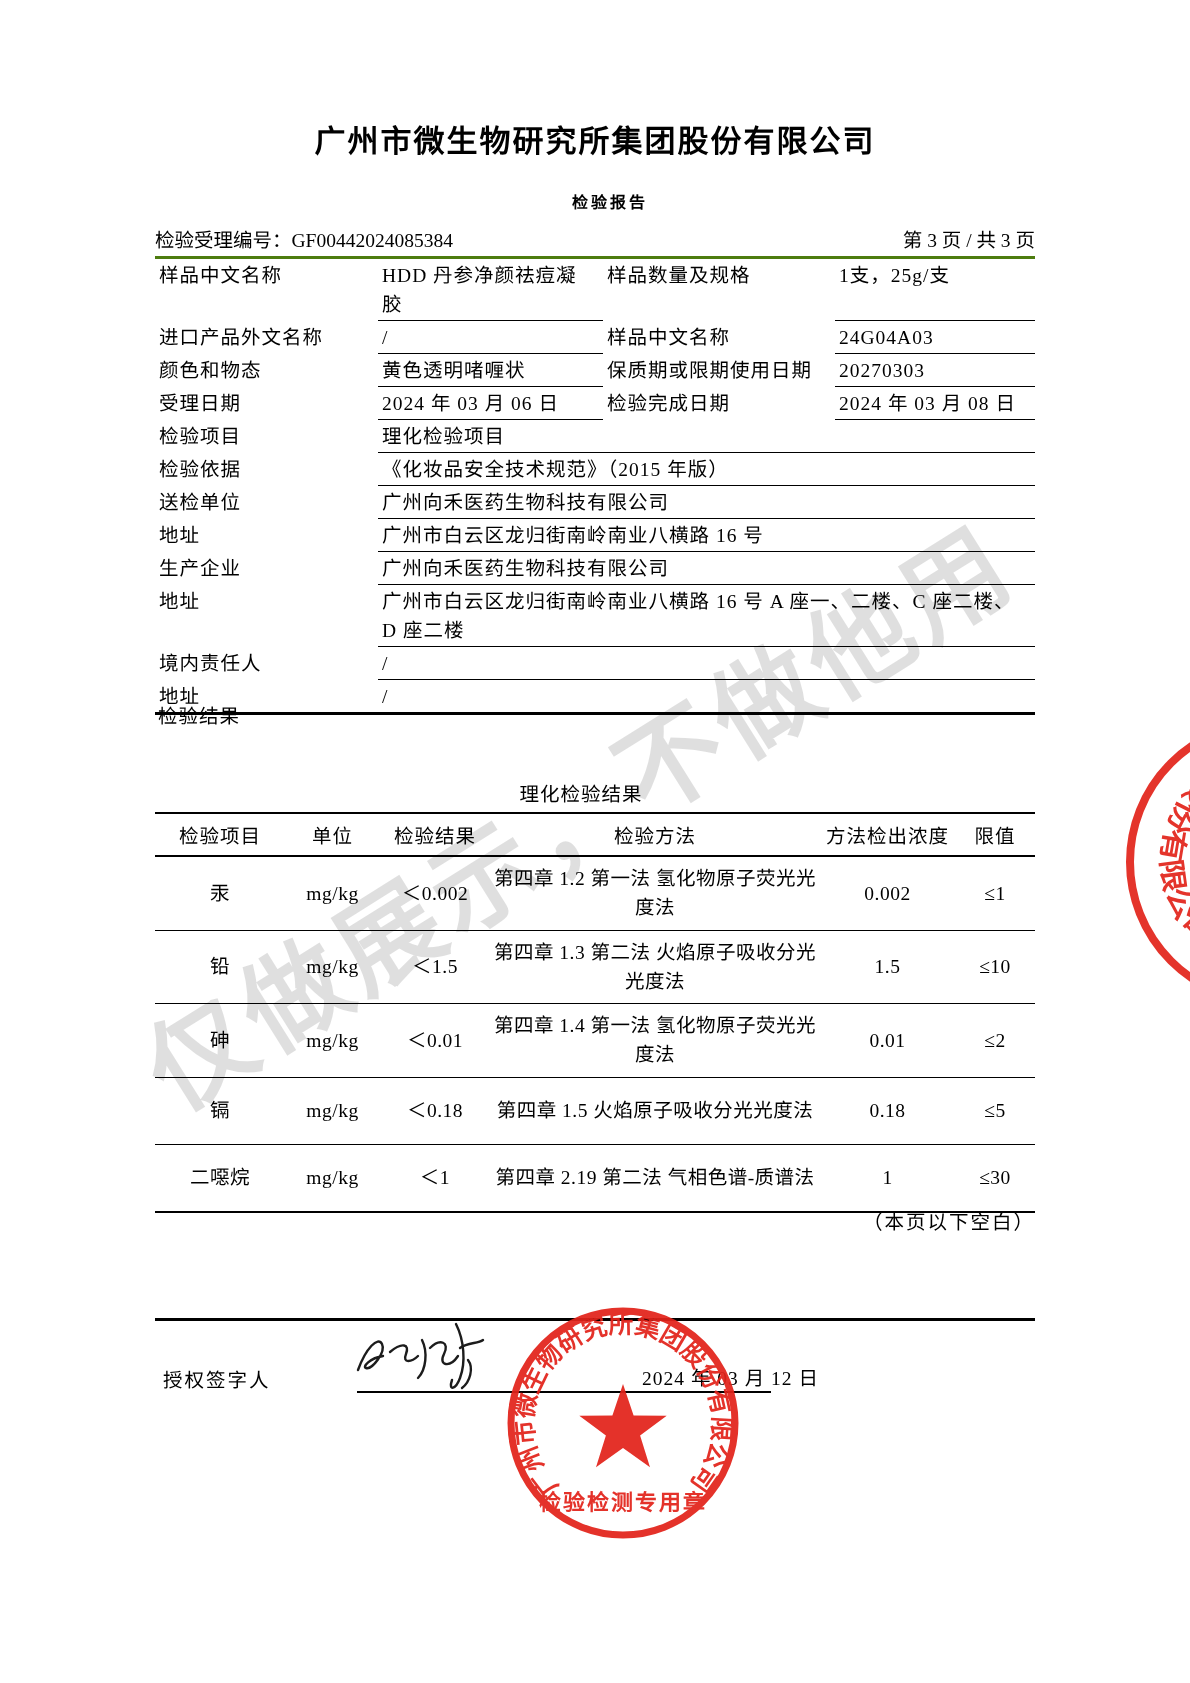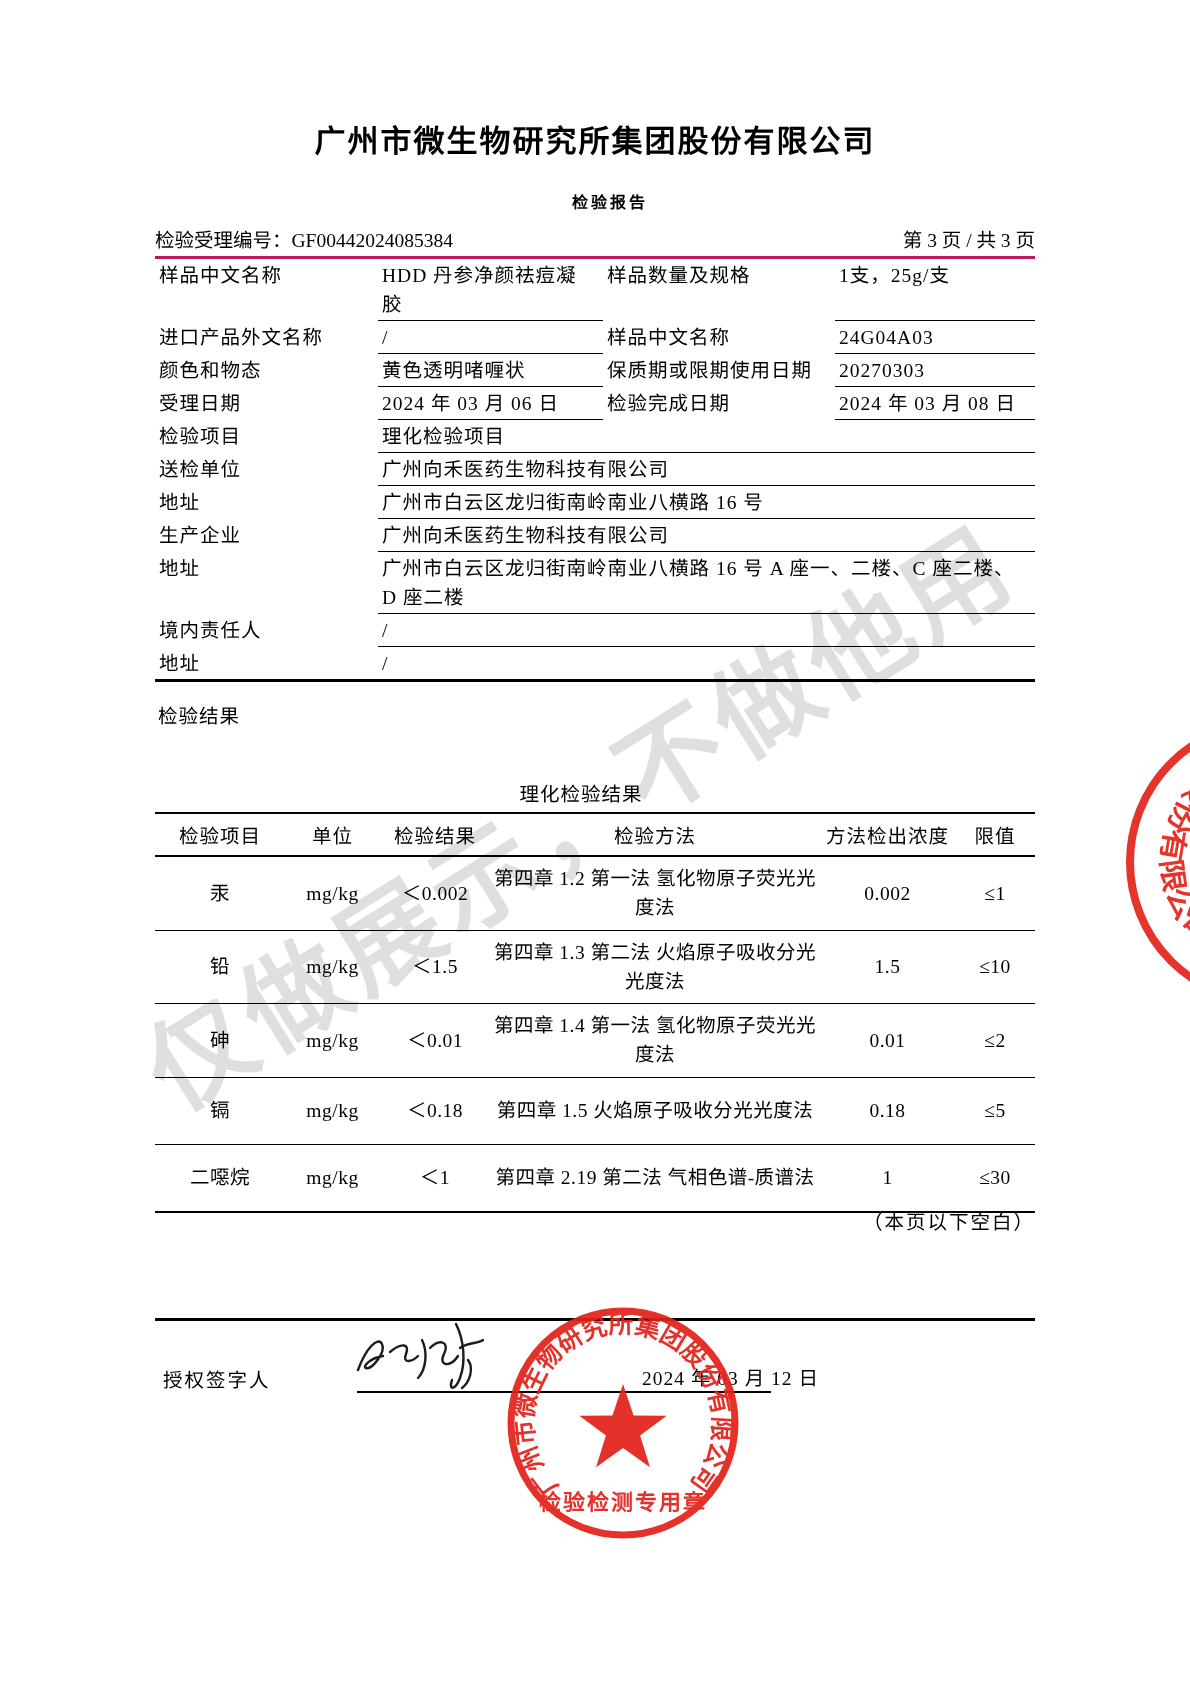--- a/index.html
+++ b/index.html
@@ -28,21 +28,21 @@
     text-align:center; font-size:16px; font-weight:700; letter-spacing:3px; margin:15px;
   }
   .meta-row {
     position:absolute; left:155px; top:224px; width:880px;
     display:flex; justify-content:space-between; font-size:19.5px;text-align:right;
   }
   
   .info-table {
     position:absolute; left:155px; top:256px; width:880px;
     border-collapse:collapse; table-layout:fixed;
-    border-top:3px solid #be185d; border-bottom:3px solid #000;
+    border-top:3px solid #4d7c0f; border-bottom:3px solid #000;
     font-size:19.5px;
   }
   .info-table td { padding:2px 0 1px 4px; line-height:29px; vertical-align:top; letter-spacing:1px; }
   .info-table td.val { border-bottom:1px solid #000; padding-right:8px; }
   
   .section-label { position:absolute; left:158px; top:700px; font-size:19.5px; letter-spacing:1px; }
   .table-title { position:absolute; left:141px; top:778px; width:880px; text-align:center; font-size:19.5px; letter-spacing:1px; }
   .results-table {
     position:absolute; left:155px; top:812px; width:880px;
     border-collapse:collapse; table-layout:fixed;
@@ -106,20 +106,24 @@
           </tr>
           <tr>
             <td class="lbl">受理日期</td>
             <td class="val">2024 年 03 月 06 日</td>
             <td class="lbl">检验完成日期</td>
             <td class="val">2024 年 03 月 08 日</td>
           </tr>
           <tr>
             <td class="lbl">检验项目</td>
             <td class="val" colspan="3">理化检验项目</td>
+          </tr>
+          <tr>
+            <td class="lbl">检验依据</td>
+            <td class="val" colspan="3">《化妆品安全技术规范》（2015 年版）</td>
           </tr>
           <tr>
             <td class="lbl">送检单位</td>
             <td class="val" colspan="3">广州向禾医药生物科技有限公司</td>
           </tr>
           <tr>
             <td class="lbl">地址</td>
             <td class="val" colspan="3">广州市白云区龙归街南岭南业八横路 16 号</td>
           </tr>
           <tr>

